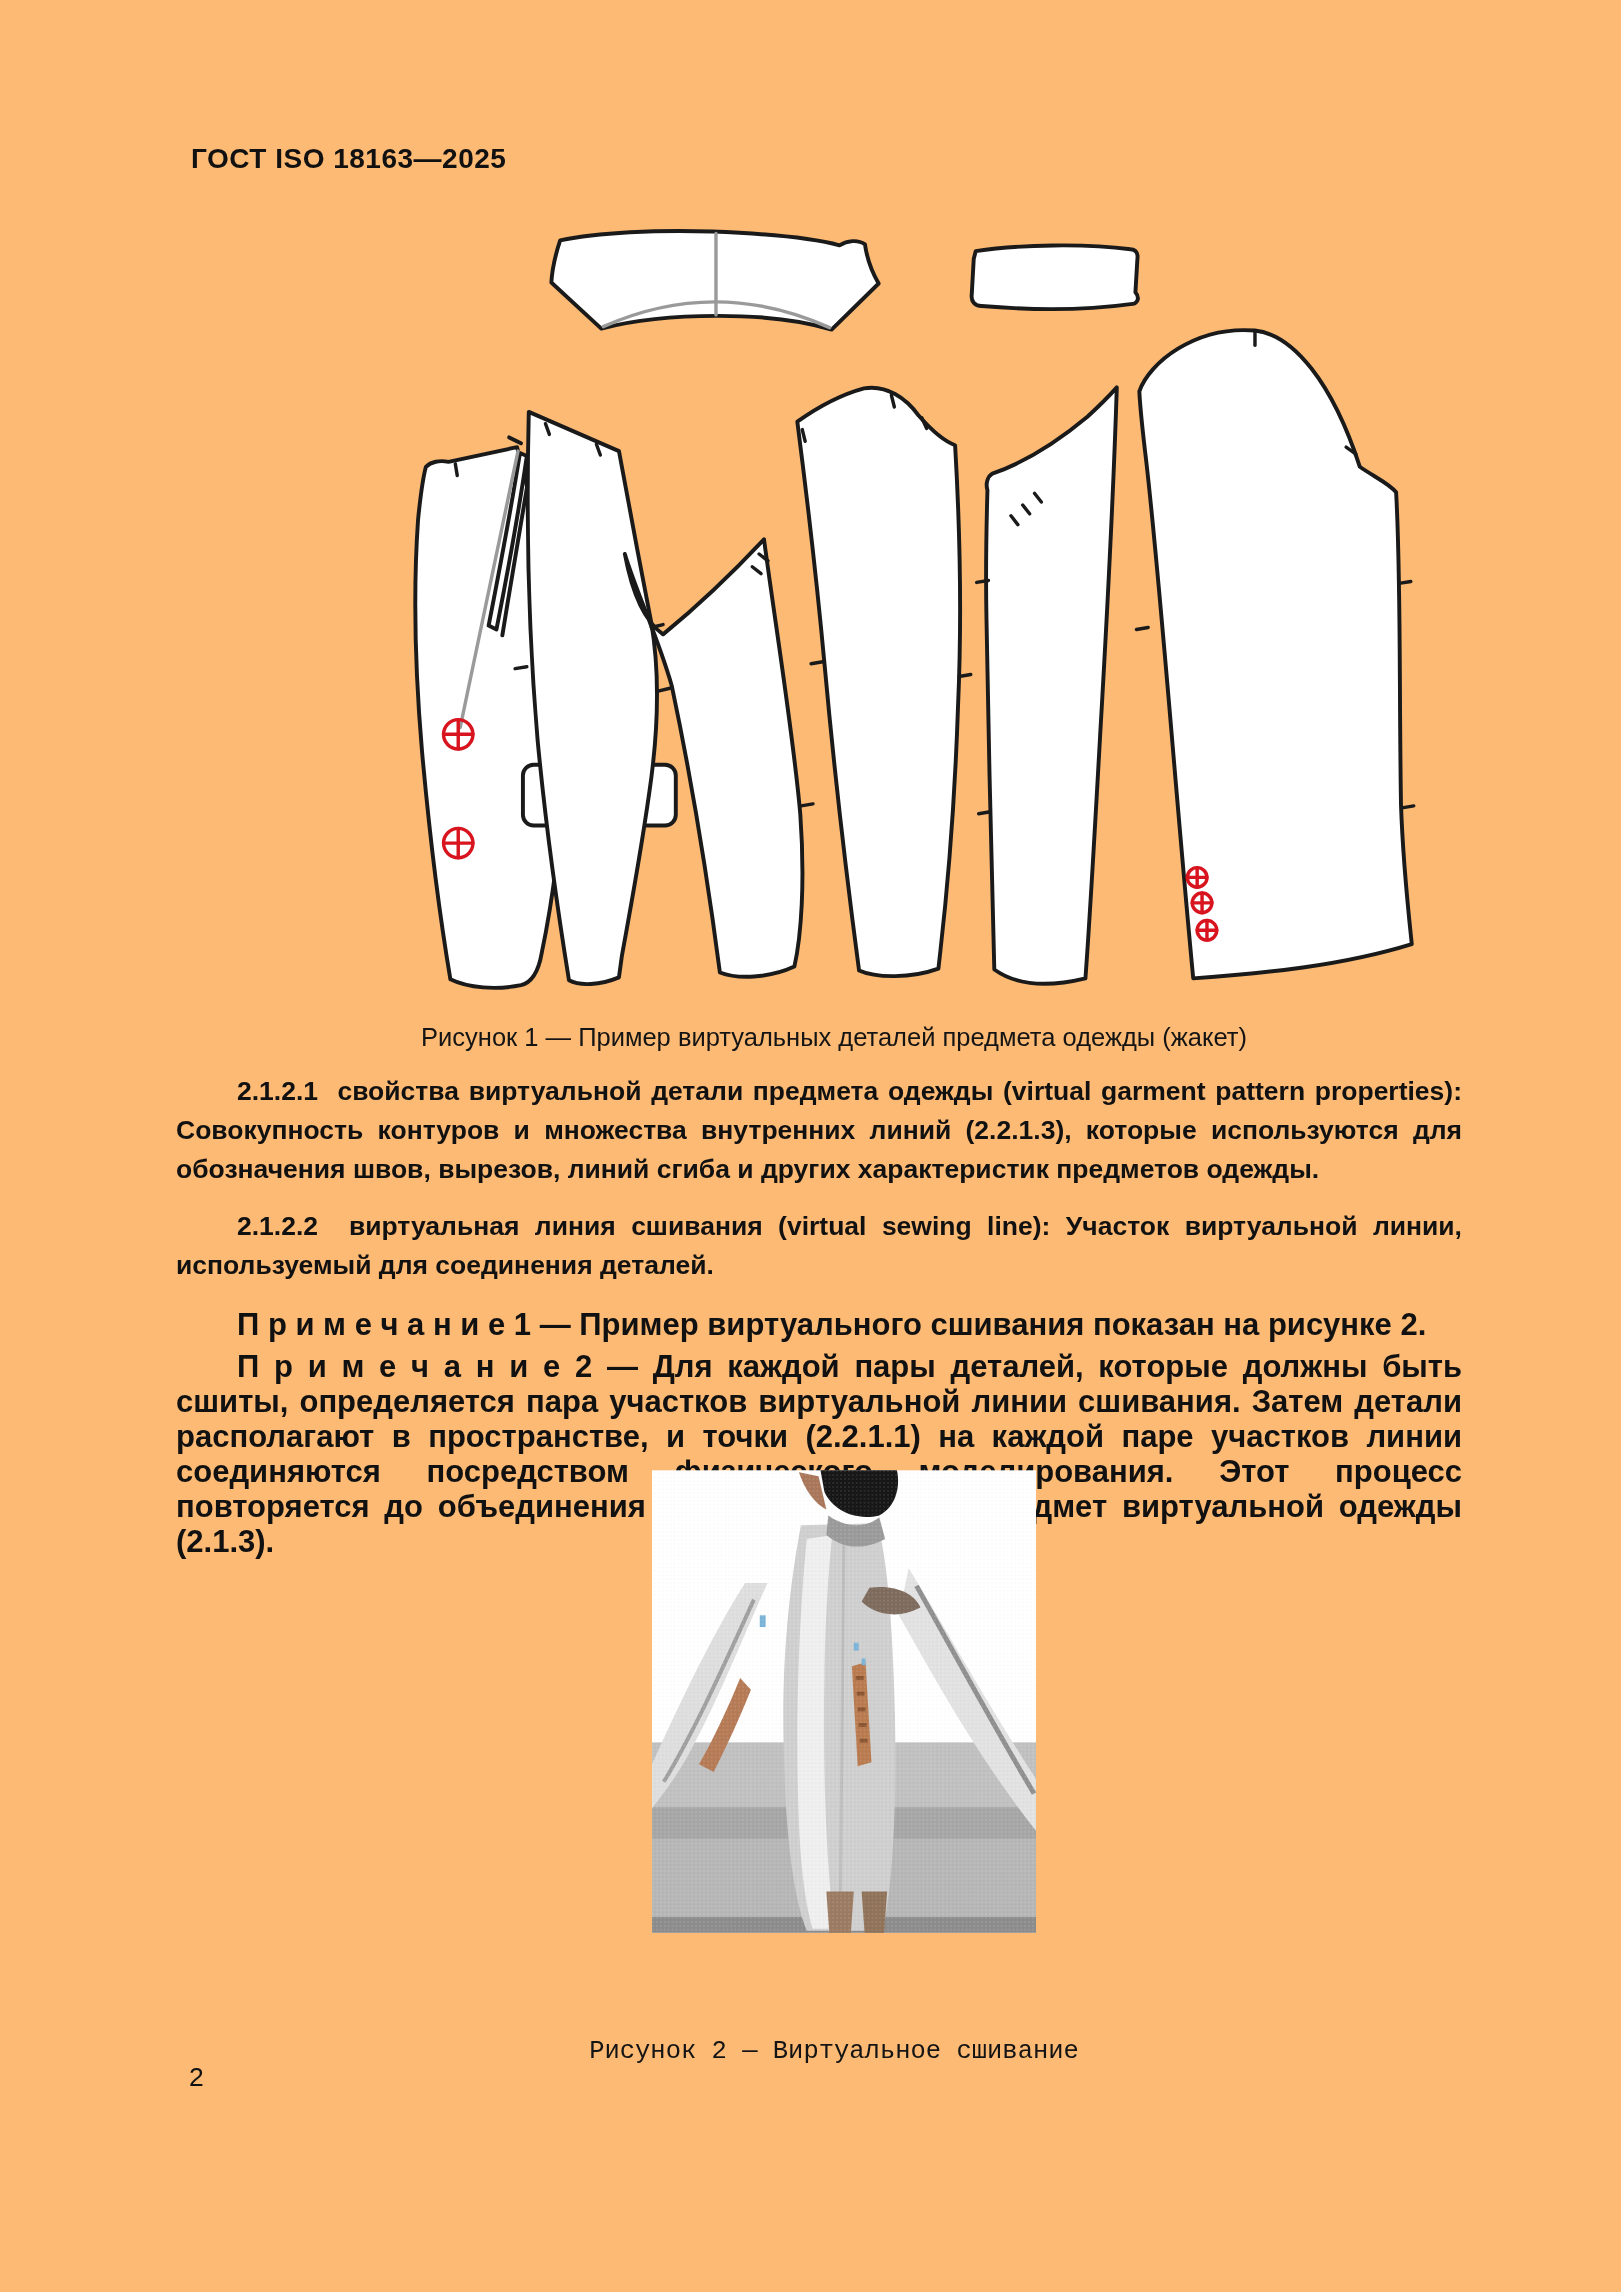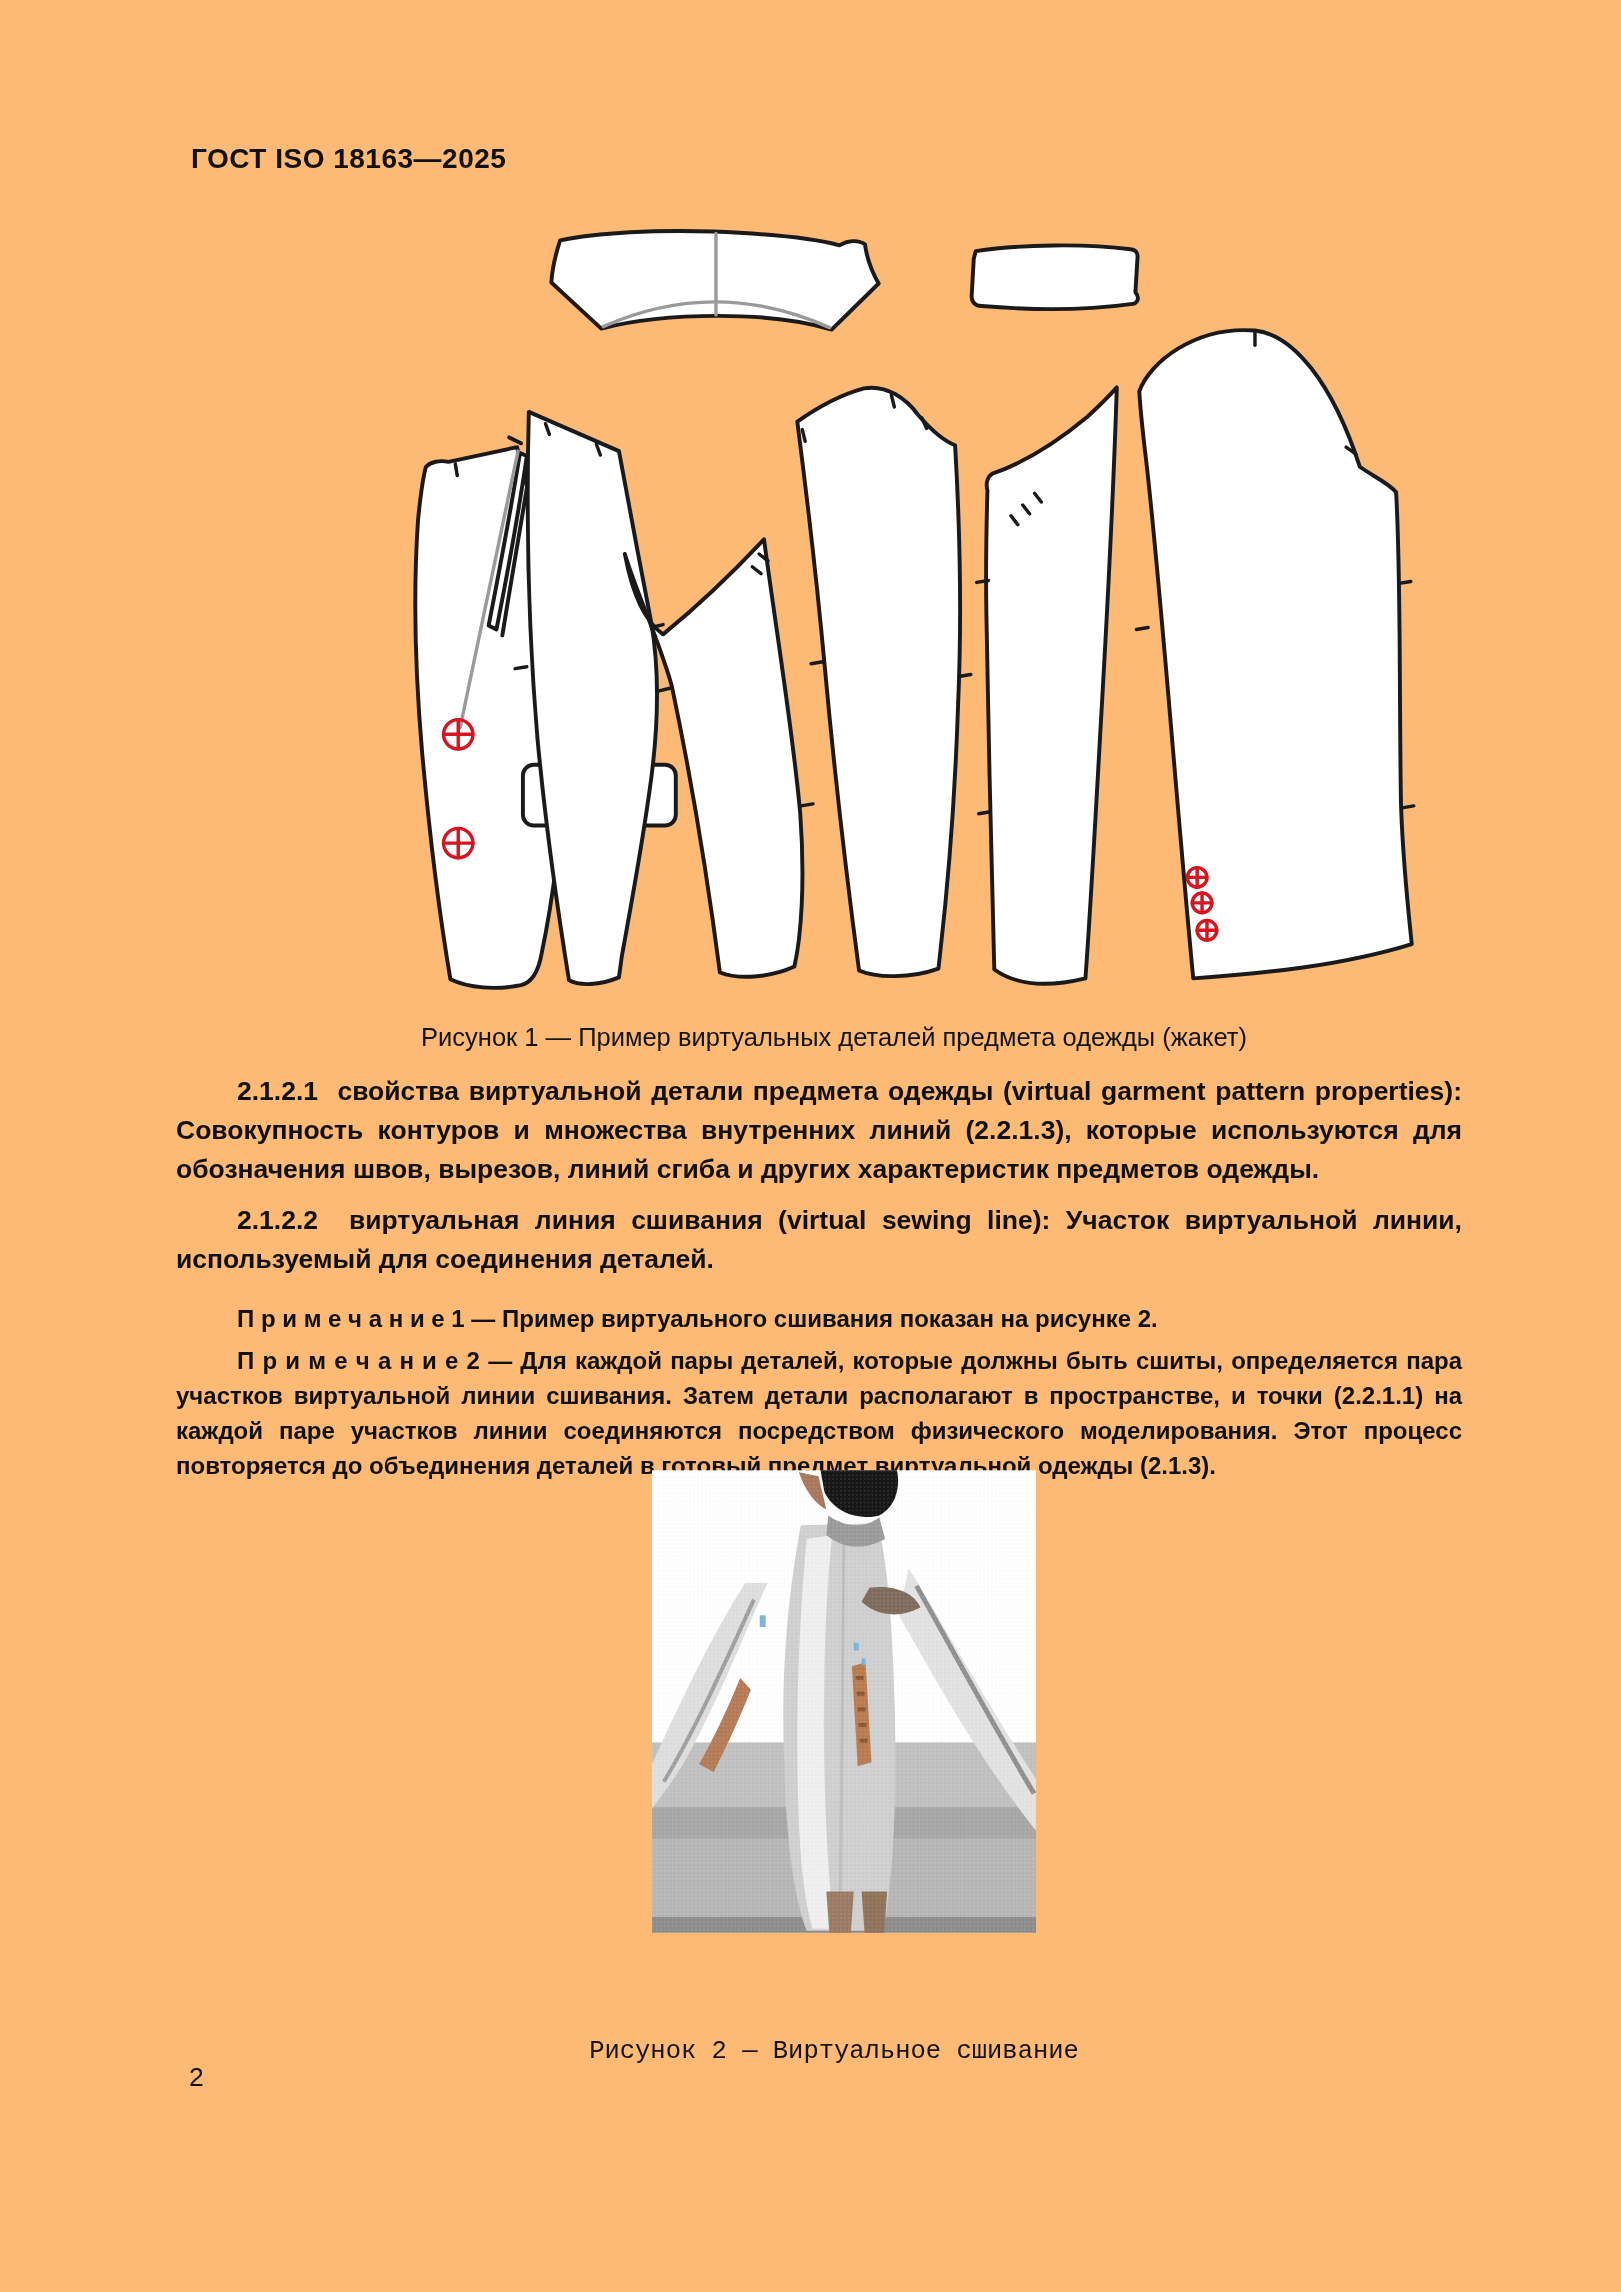--- a/index.html
+++ b/index.html
@@ -21,22 +21,22 @@
     position:absolute;left:191px;width:1286px;
     text-align:center;font-size:25.5px;color:#141414;
   }
   .cap1{top:1023px;}
   .cap2{top:2037px;font-family:Liberation Mono, monospace;}
   .text-block{
     position:absolute;left:176px;top:1072px;width:1286px;
     font-size:26.5px;line-height:39px;text-align:justify;font-weight:bold;
   }
   .text-block p{margin:0;text-indent:61px;}
-  .text-block p.section + p.section{margin-top:12px;}
-  .note{font-size:24px;line-height:35px;text-indent:61px;}
+  .text-block p.section + p.section{margin-top:18px;}
+  .note{font-size:31px;line-height:35px;text-indent:61px;}
   .note.first{margin-top:21.6px;}
   .note + .note{margin-top:7.8px;}
   .page-number{
     position:absolute;left:189px;top:2062px;
     font-size:26.5px;
   }
   svg{display:block;}
 </style>
 </head>
 <body>

